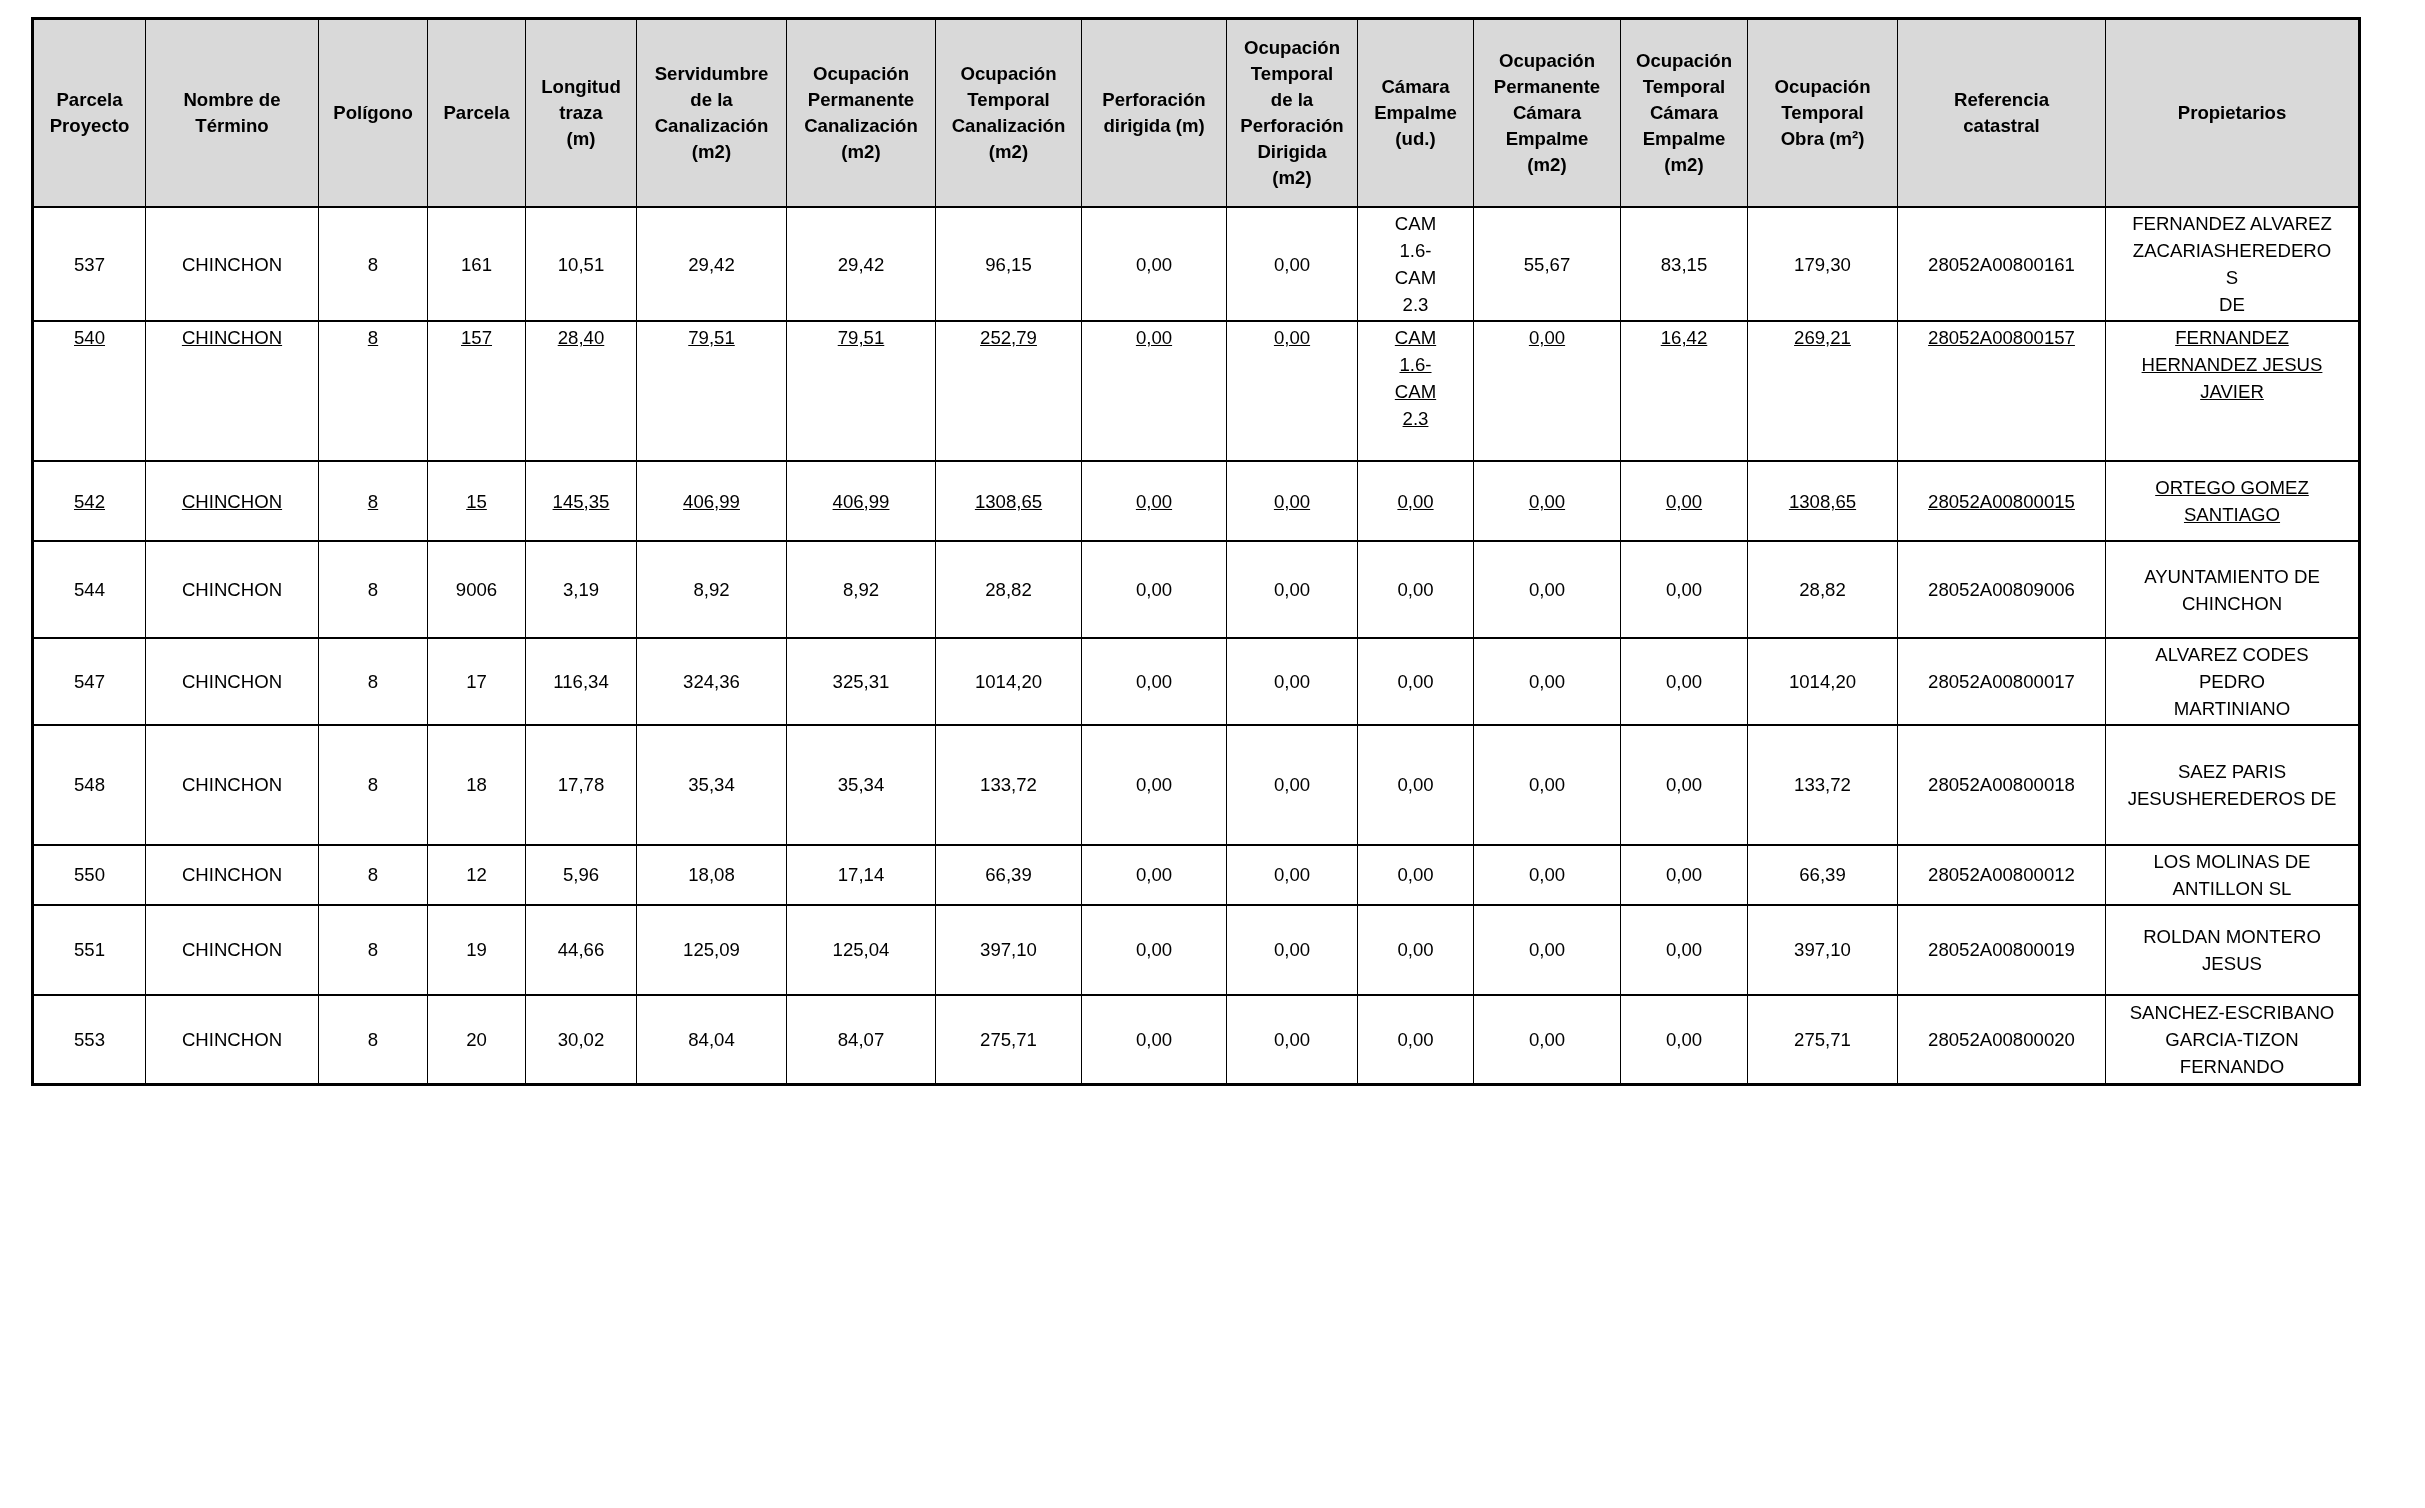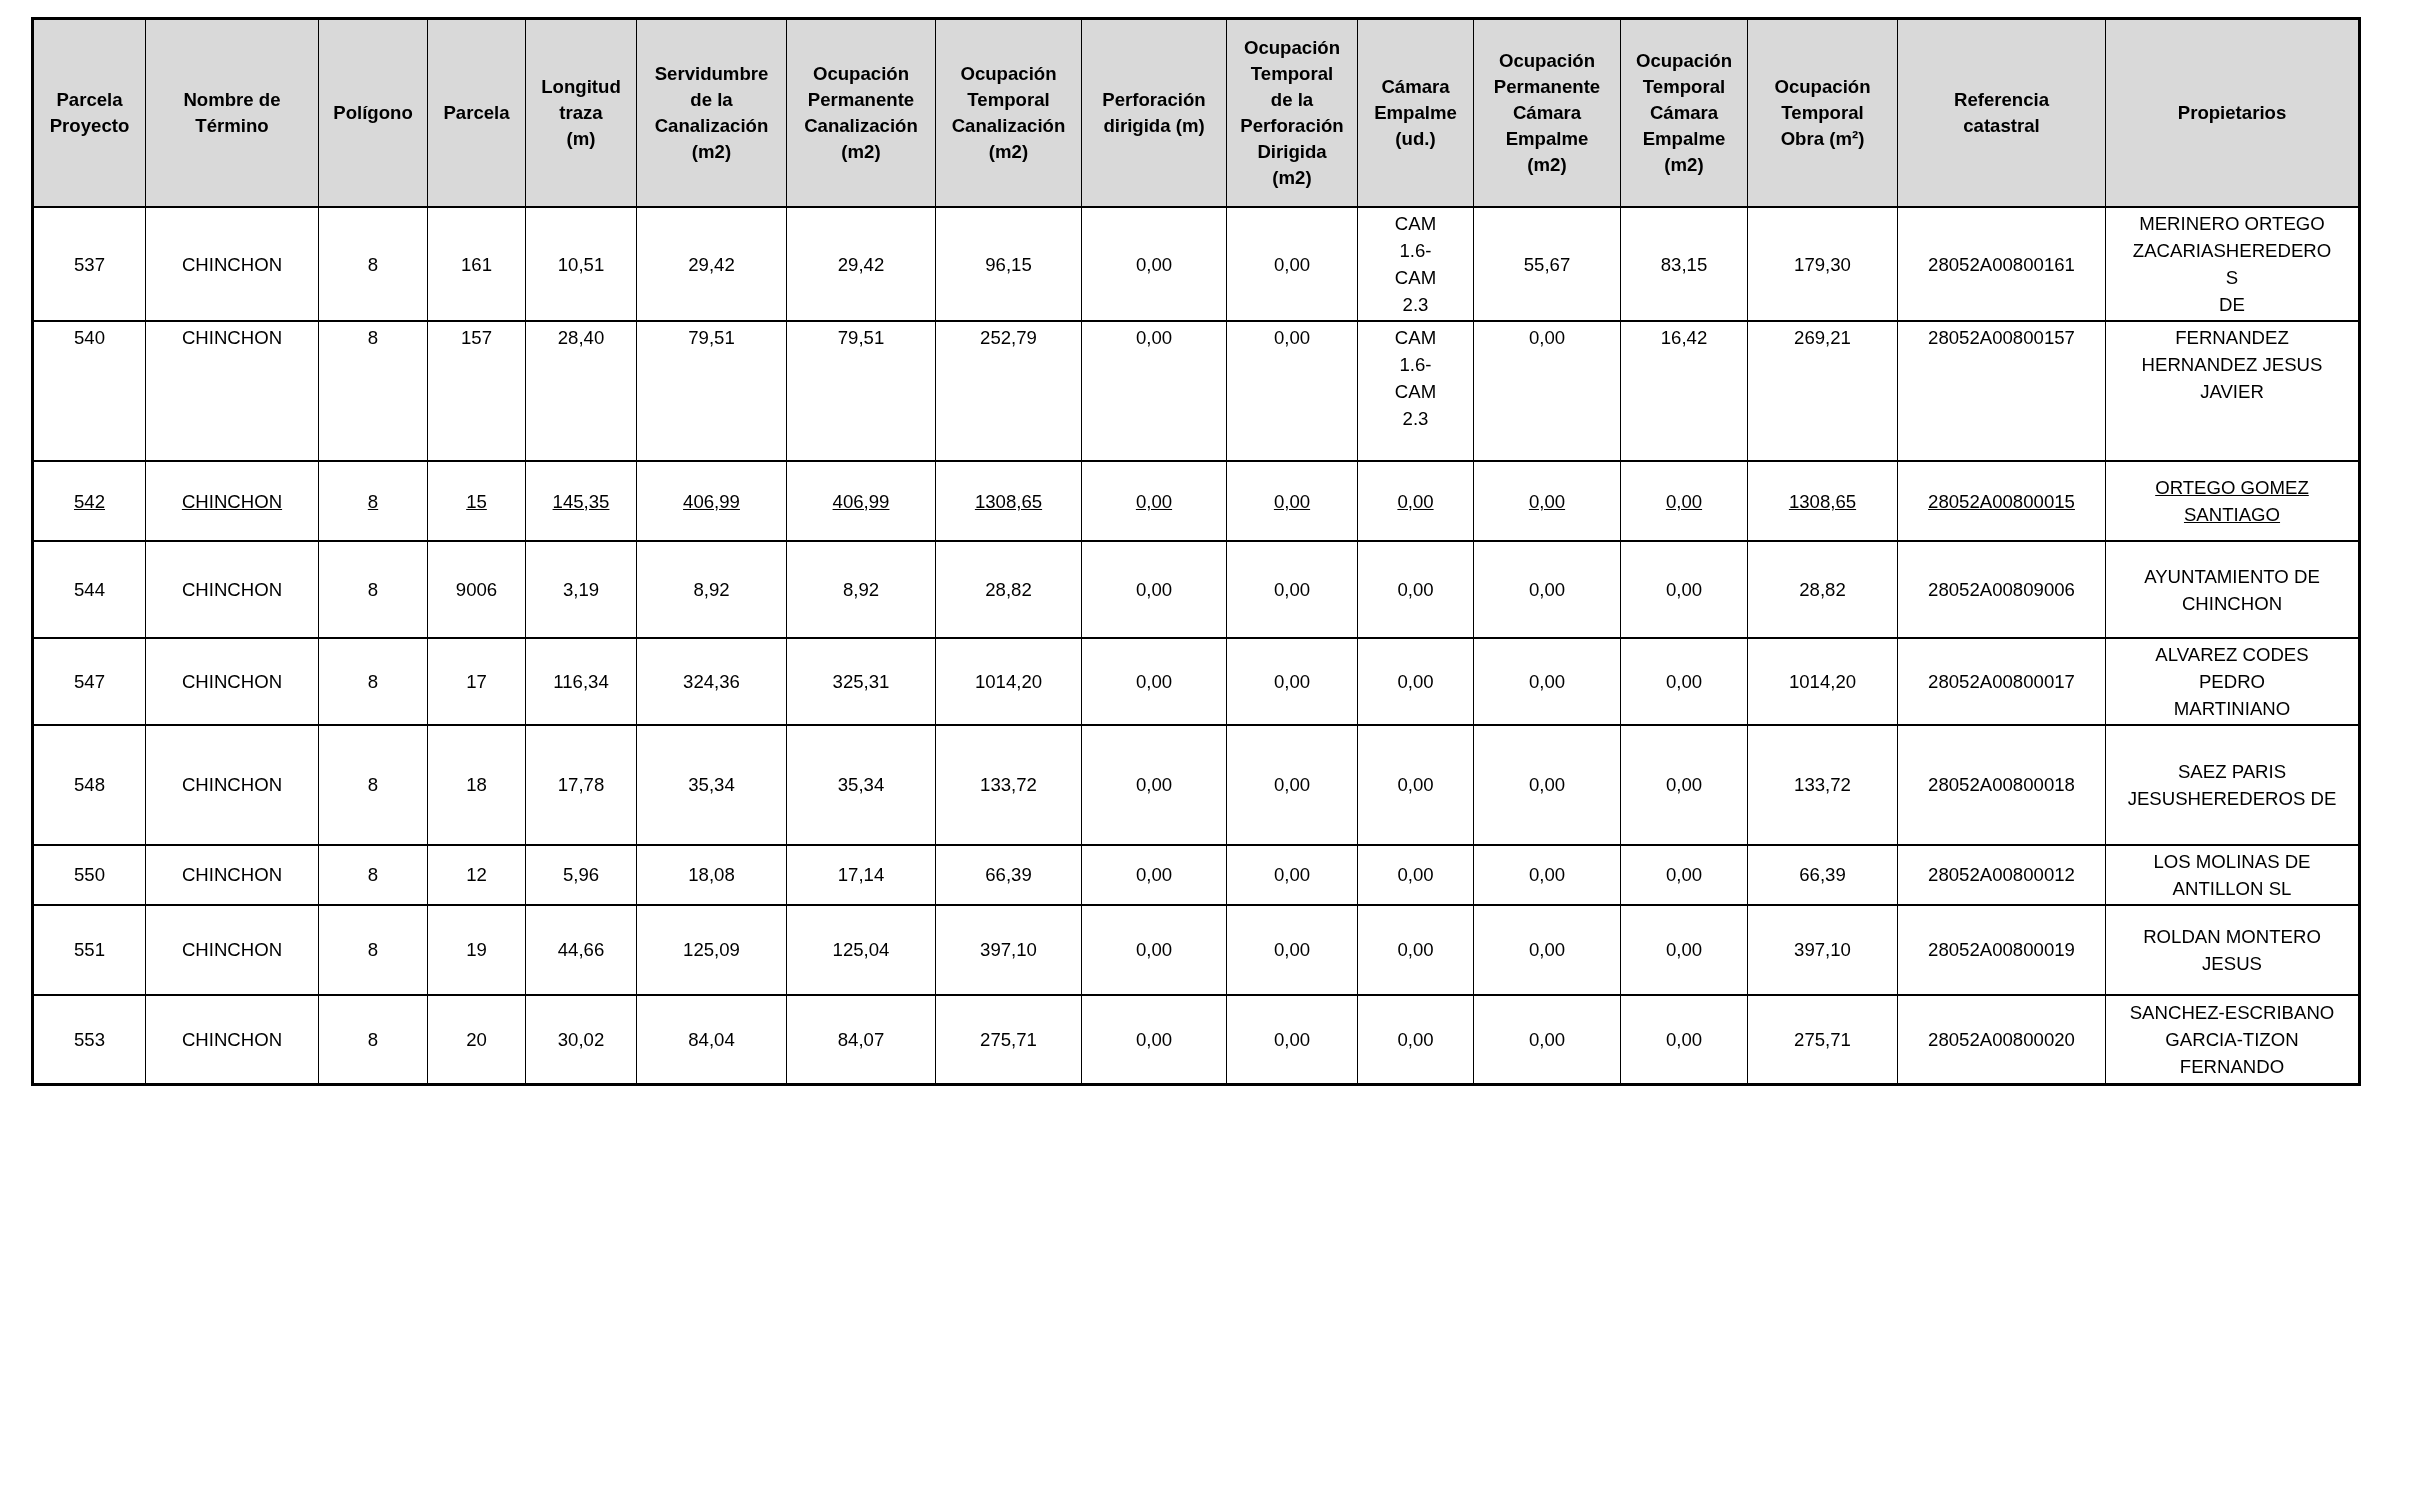--- a/index.html
+++ b/index.html
@@ -146,26 +146,26 @@
             <td>0,00</td>
             <td>0,00</td>
             <td>CAM
 1.6-
 CAM
 2.3</td>
             <td>55,67</td>
             <td>83,15</td>
             <td>179,30</td>
             <td>28052A00800161</td>
-            <td>MERINERO ORTEGO
+            <td>FERNANDEZ ALVAREZ
 ZACARIASHEREDERO
 S
 DE</td>
           </tr>
-          <tr class="valign-top" style="height: 140px;">
+          <tr class="valign-top" style="height: 140px; text-decoration: underline;">
             <td>540</td>
             <td>CHINCHON</td>
             <td>8</td>
             <td>157</td>
             <td>28,40</td>
             <td>79,51</td>
             <td>79,51</td>
             <td>252,79</td>
             <td>0,00</td>
             <td>0,00</td>

